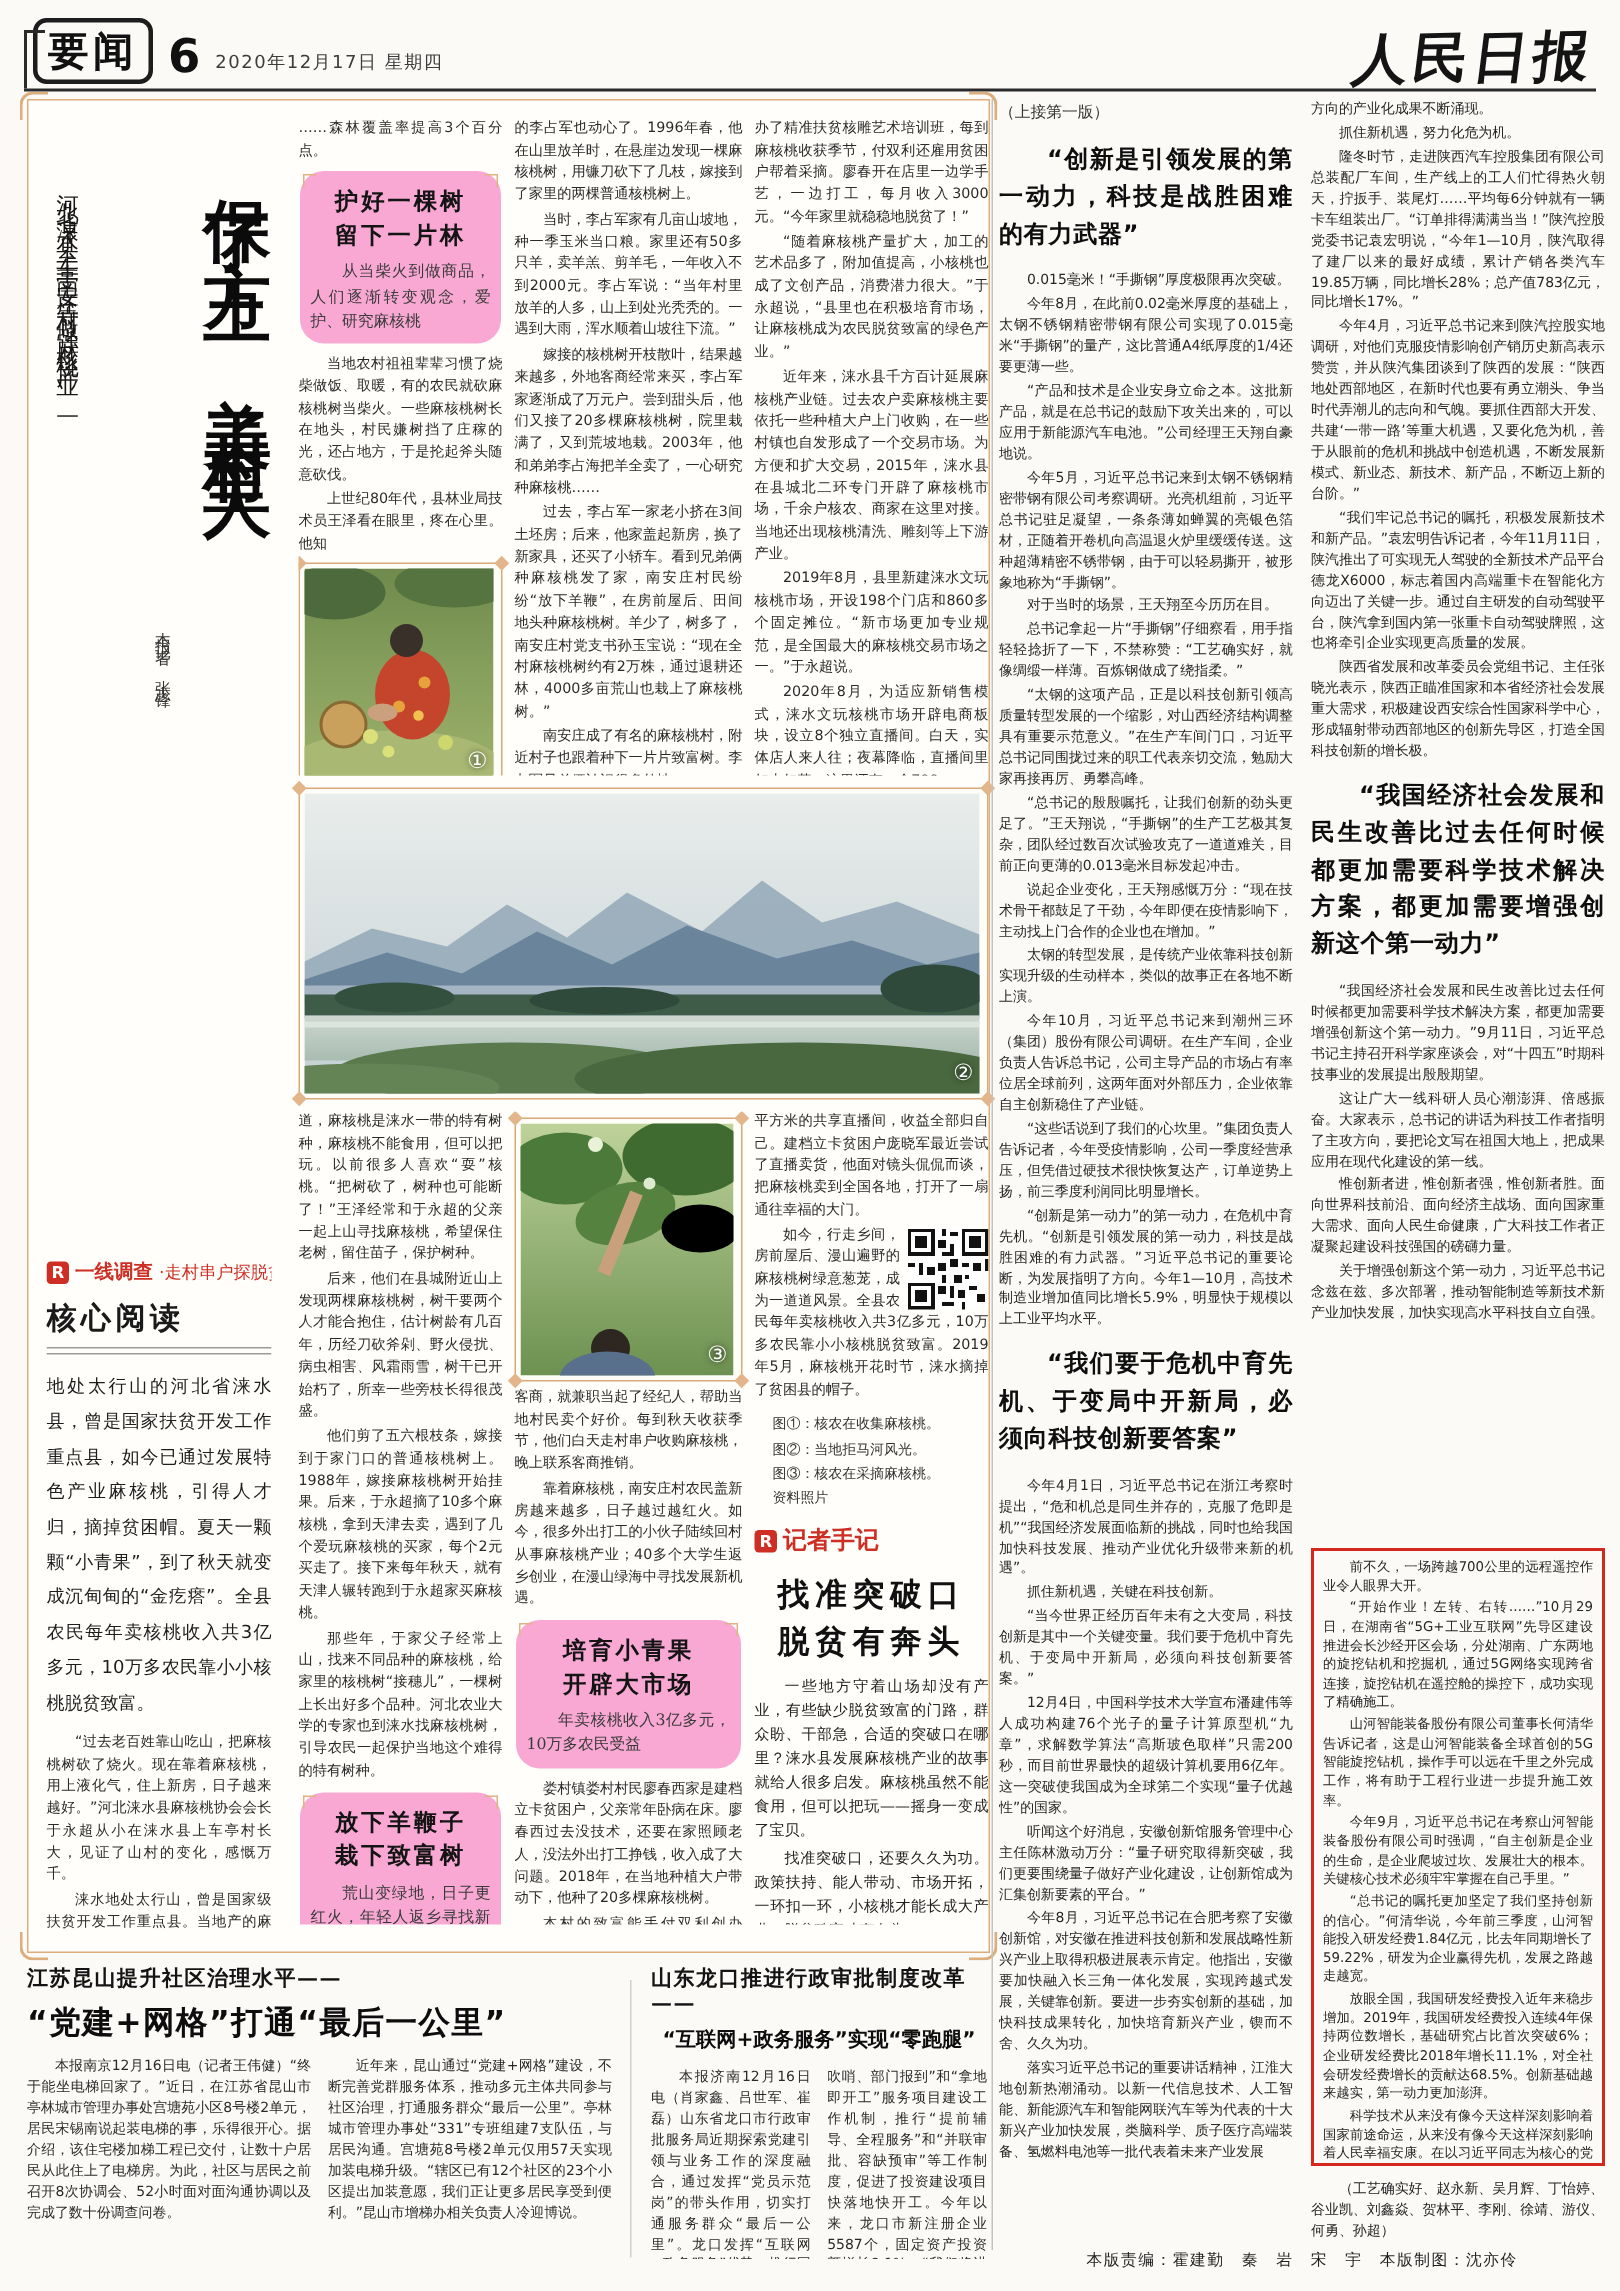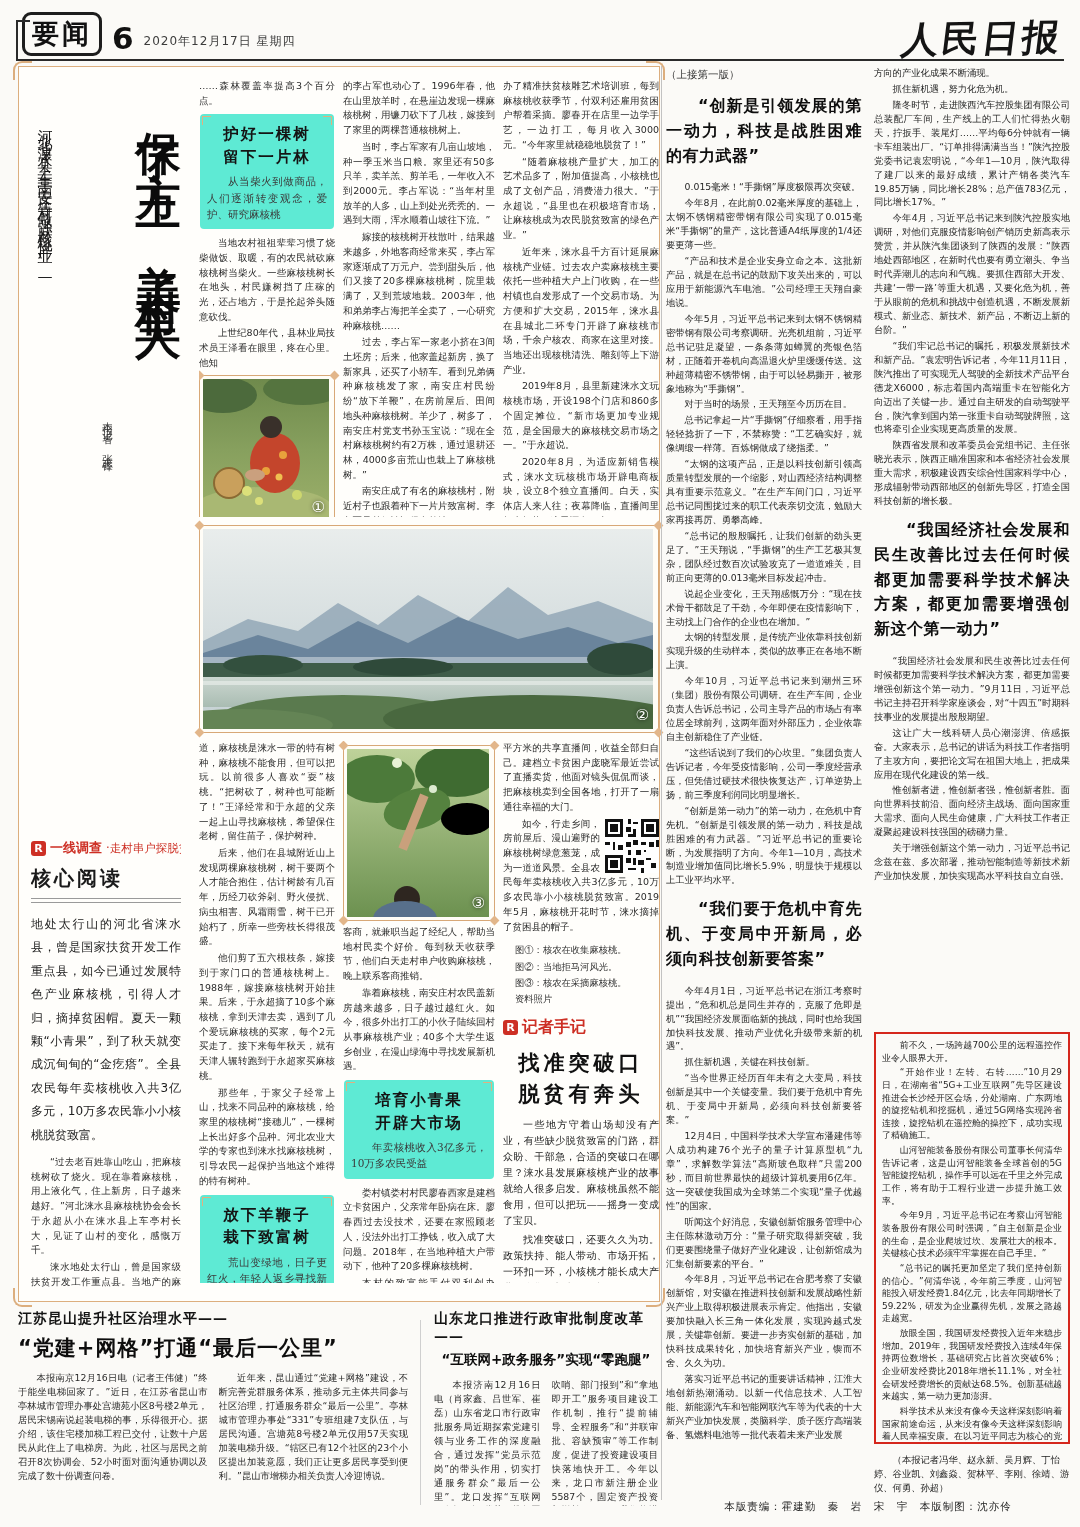--- a/index.html
+++ b/index.html
@@ -43,21 +43,21 @@
   .lead{font-size:12px;line-height:1.95;text-align:justify;color:#1d1d1d;margin:0 0 8px;}
   .smallp{font-size:9.5px;line-height:1.55;text-align:justify;text-indent:2em;color:#2b2b2b;margin:0 0 2px;}
   
   .fcols{position:absolute;left:180px;top:12px;width:460px;height:1210px;}
   .frow{display:flex;gap:8px;overflow:hidden;}
   .row1{height:438px;}
   .row3{height:542px;margin-top:8px;}
   .c2{width:136px;flex:0 0 auto;} .c3{width:152px;flex:0 0 auto;} .c4{width:156px;flex:0 0 auto;}
   .bp{font-size:9.5px;line-height:1.55;text-indent:2em;text-align:justify;color:#2a2a2a;margin:0 0 2px;}
   .bp.cont{text-indent:0;}
-  .subhead{background:#5eead4;border-radius:4px;padding:9px 7px 7px;margin:6px 1px 7px;text-align:center;position:relative;}
+  .subhead{background:#f9a8d4;border-radius:16px;padding:9px 7px 7px;margin:6px 1px 7px;text-align:center;position:relative;}
   .subhead:before,.subhead:after{content:"";position:absolute;width:8px;height:8px;border:1.5px solid #e0b182;}
   .subhead:before{left:2px;top:2px;border-right:none;border-bottom:none;}
   .subhead:after{right:2px;top:2px;border-left:none;border-bottom:none;}
   .sh-t{font-size:15.5px;font-weight:bold;line-height:1.45;letter-spacing:2px;color:#141414;}
   .sh-d{margin-top:5px;font-size:10.5px;line-height:1.55;color:#3a3a3a;font-family:"DejaVu Serif",serif;
         text-align:justify;text-indent:2em;}
   
   .pframe{background:#fffdf7;border:1px solid #d8a877;padding:3px;position:relative;margin:4px 0;}
   .pk{position:absolute;width:7px;height:7px;background:#e2b68a;transform:rotate(45deg);}
   .pk.tl{left:-4px;top:-4px;} .pk.tr{right:-4px;top:-4px;} .pk.bl{left:-4px;bottom:-4px;} .pk.br{right:-4px;bottom:-4px;}
@@ -389,21 +389,21 @@
       </div>
       <div class="redbox">
         <p class="sp">前不久，一场跨越700公里的远程遥控作业令人眼界大开。</p>
         <p class="sp">“开始作业！左转、右转……”10月29日，在湖南省“5G+工业互联网”先导区建设推进会长沙经开区会场，分处湖南、广东两地的旋挖钻机和挖掘机，通过5G网络实现跨省连接，旋挖钻机在遥控舱的操控下，成功实现了精确施工。</p>
         <p class="sp">山河智能装备股份有限公司董事长何清华告诉记者，这是山河智能装备全球首创的5G智能旋挖钻机，操作手可以远在千里之外完成工作，将有助于工程行业进一步提升施工效率。</p>
         <p class="sp">今年9月，习近平总书记在考察山河智能装备股份有限公司时强调，“自主创新是企业的生命，是企业爬坡过坎、发展壮大的根本。关键核心技术必须牢牢掌握在自己手里。”</p>
         <p class="sp">“总书记的嘱托更加坚定了我们坚持创新的信心。”何清华说，今年前三季度，山河智能投入研发经费1.84亿元，比去年同期增长了59.22%，研发为企业赢得先机，发展之路越走越宽。</p>
         <p class="sp">放眼全国，我国研发经费投入近年来稳步增加。2019年，我国研发经费投入连续4年保持两位数增长，基础研究占比首次突破6%；企业研发经费比2018年增长11.1%，对全社会研发经费增长的贡献达68.5%。创新基础越来越实，第一动力更加澎湃。</p>
         <p class="sp">科学技术从来没有像今天这样深刻影响着国家前途命运，从来没有像今天这样深刻影响着人民幸福安康。在以习近平同志为核心的党中央坚强领导下，坚持创新在我国现代化建设全局中的核心地位，把科技自立自强作为国家发展的战略支撑，必将为实现第二个百年奋斗目标和中华民族伟大复兴的中国梦提供更强劲的动力。</p>
       </div>
-      <p class="credits">（本报记者冯华、赵永新、吴月辉、丁怡婷、谷业凯、刘鑫焱、贺林平、李刚、徐靖、游仪、何勇、孙超）</p>
+      <p class="credits">（工艺确实好、赵永新、吴月辉、丁怡婷、谷业凯、刘鑫焱、贺林平、李刚、徐靖、游仪、何勇、孙超）</p>
     </div>
   </div>
 
   <div class="briefs">
     <div class="brief-div"></div>
     <div class="brief1">
       <div class="brief-kicker">江苏昆山提升社区治理水平——</div>
       <div class="b1-title">“党建+网格”打通“最后一公里”</div>
       <div class="bcols">
         <div class="bc">

